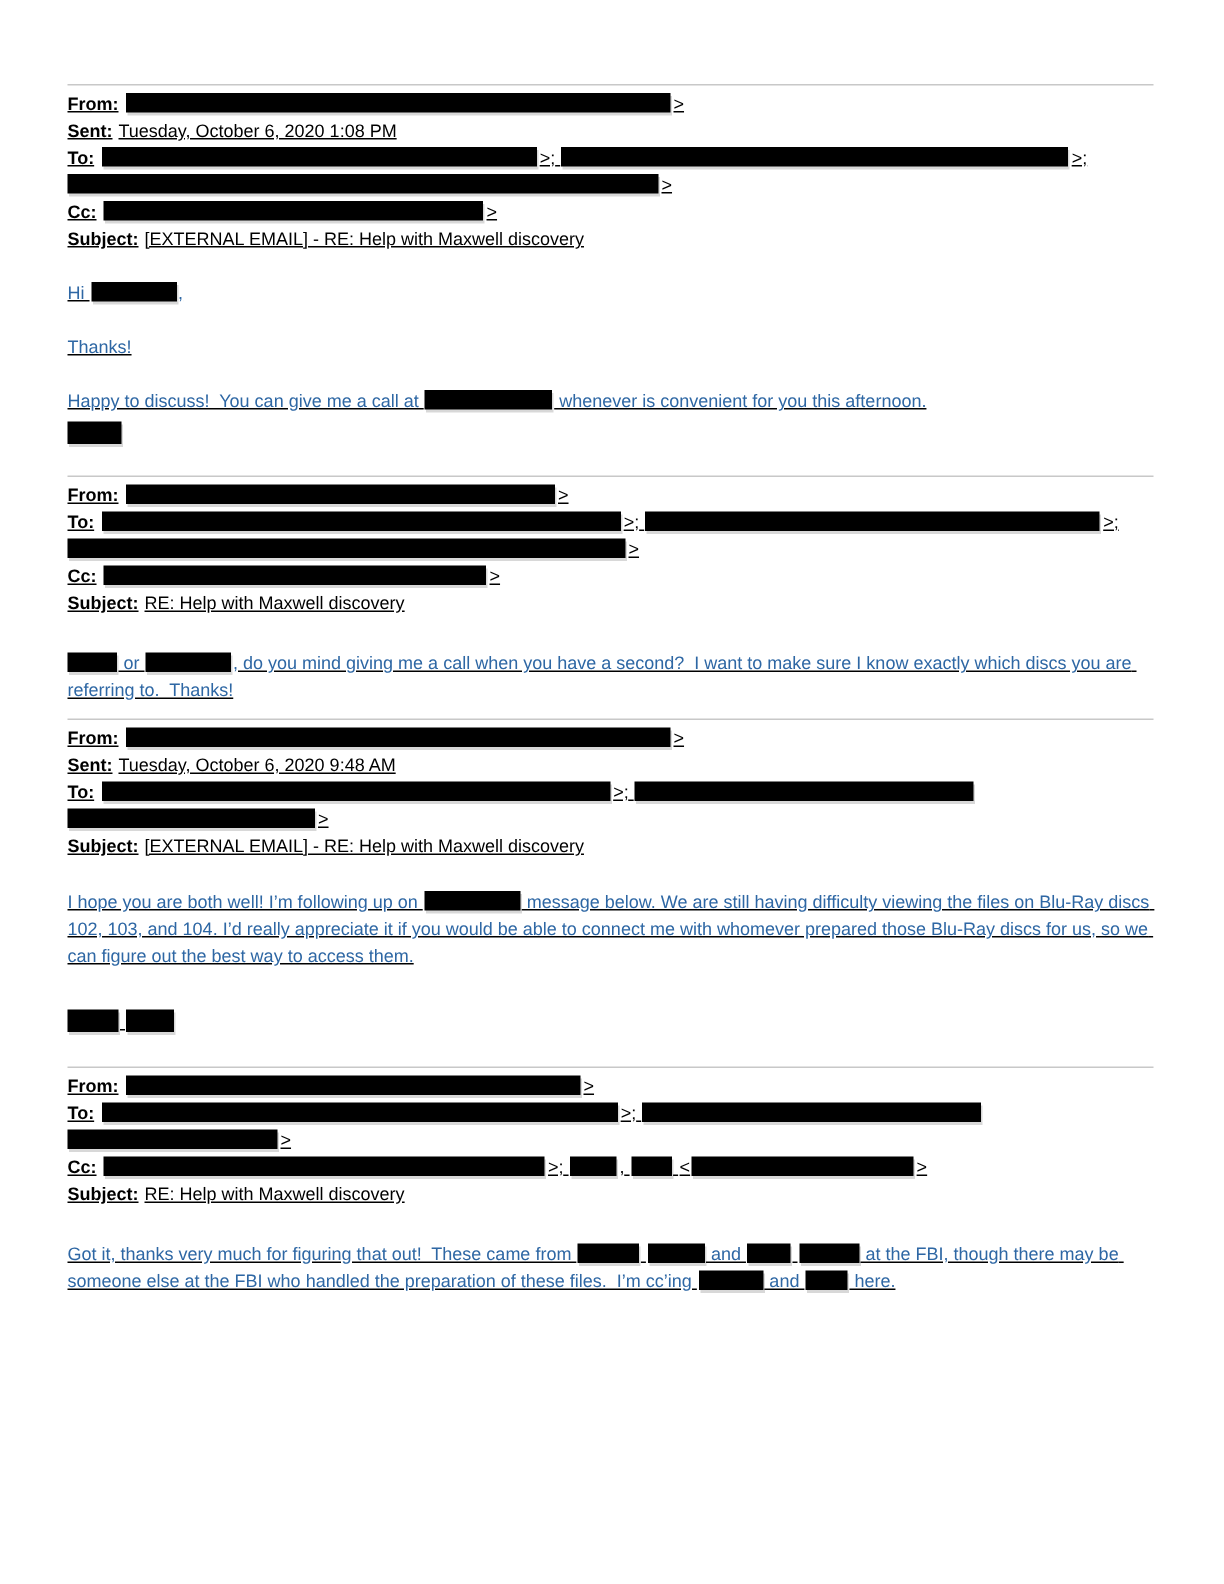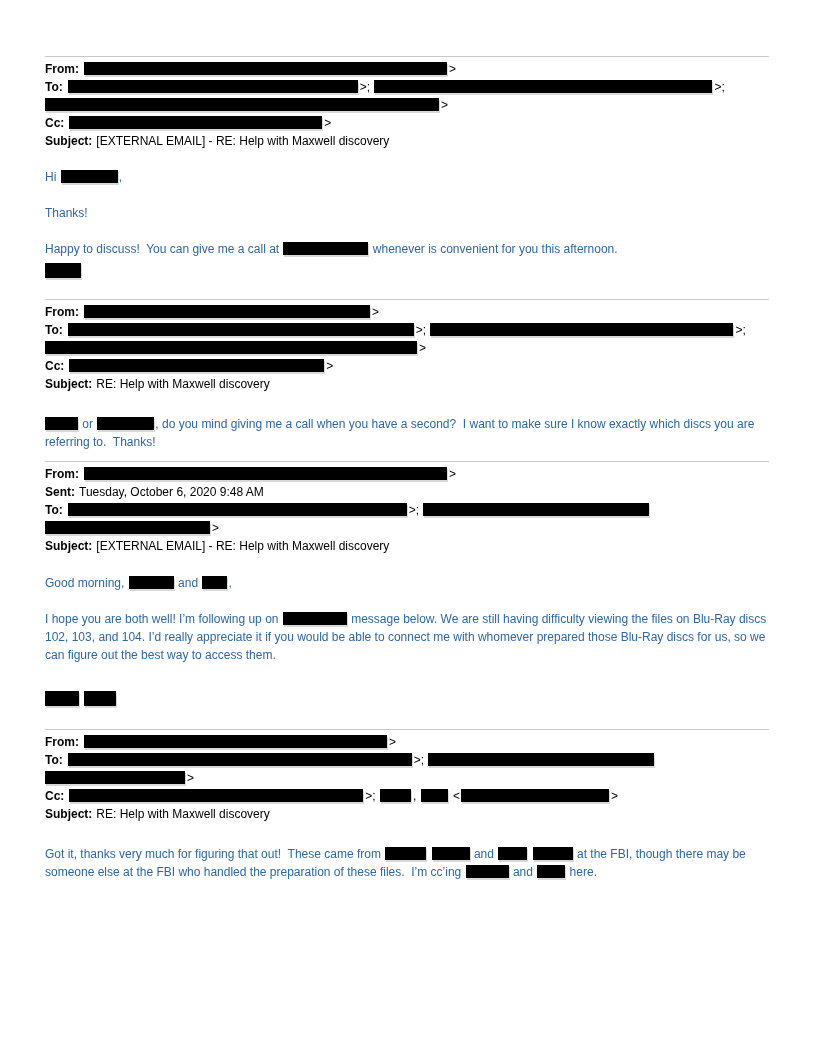--- a/index.html
+++ b/index.html
@@ -2,21 +2,21 @@
 <html><head>
 <meta charset="utf-8">
 <style>
   * { margin:0; padding:0; box-sizing:border-box; }
   html, body { background:#ffffff; }
   body {
     width:816px; height:1056px; overflow:hidden;
     font-family:"Liberation Sans", sans-serif;
     font-size:12px; color:#000;
   }
-  .page { padding:56px 47px 0 45px; }
+  .page { padding:56px 47px 0 45px;text-decoration:underline; }
   .rule { border:none; border-top:1px solid #c8c8c8; height:0; }
   .hdr { margin-top:3px; line-height:18px; }
   .hrow { white-space:nowrap; }
   .lbl { font-weight:bold; margin-right:4px; }
   .val { }
   .tok { margin-left:1px; }
   .bar {
     display:inline-block; height:13px; background:#000;
     vertical-align:-2px; margin:0 1px;
     box-shadow:1px 2px 0 rgba(115,115,115,0.28);
@@ -31,20 +31,21 @@
 </style>
 </head>
 <body>
 
 <div class="page">
 
   <section class="email">
     <hr class="rule">
     <div class="hdr">
       <div class="hrow"><span class="lbl">From:</span><span class="bar" style="width:363px"></span><span class="tok">&gt;</span></div>
+      <div class="hrow"><span class="lbl">Sent:</span><span class="val">Tuesday, October 6, 2020 1:08 PM</span></div>
       <div class="hrow"><span class="lbl">To:</span><span class="bar" style="width:290px"></span><span class="tok">&gt;;</span> <span class="bar" style="width:338px"></span><span class="tok">&gt;;</span></div>
       <div class="hrow"><span class="bar" style="width:394px;margin-left:0"></span><span class="tok">&gt;</span></div>
       <div class="hrow"><span class="lbl">Cc:</span><span class="bar" style="width:253px"></span><span class="tok">&gt;</span></div>
       <div class="hrow"><span class="lbl">Subject:</span><span class="val">[EXTERNAL EMAIL] - RE: Help with Maxwell discovery</span></div>
     </div>
     <div class="bodytext">
       <p class="bline"><span>Hi </span><span class="bar inline" style="width:57px"></span><span>,</span></p>
       <p class="bline sp"><span>Thanks!</span></p>
       <p class="bline sp"><span>Happy to discuss!  You can give me a call at </span><span class="bar inline" style="width:85px"></span><span> whenever is convenient for you this afternoon.</span></p>
       <p class="sigline"><span class="bar sig" style="width:36px;margin-left:0"></span></p>
@@ -68,21 +69,20 @@
   <section class="email">
     <hr class="rule">
     <div class="hdr">
       <div class="hrow"><span class="lbl">From:</span><span class="bar" style="width:363px"></span><span class="tok">&gt;</span></div>
       <div class="hrow"><span class="lbl">Sent:</span><span class="val">Tuesday, October 6, 2020 9:48 AM</span></div>
       <div class="hrow"><span class="lbl">To:</span><span class="bar" style="width:339px"></span><span class="tok">&gt;;</span> <span class="bar" style="width:226px"></span></div>
       <div class="hrow"><span class="bar" style="width:165px;margin-left:0"></span><span class="tok">&gt;</span></div>
       <div class="hrow"><span class="lbl">Subject:</span><span class="val">[EXTERNAL EMAIL] - RE: Help with Maxwell discovery</span></div>
     </div>
     <div class="bodytext" style="margin-top:19px;margin-bottom:21px">
-      <p class="bline"><span>Good morning, </span><span class="bar inline" style="width:45px"></span><span> and </span><span class="bar inline" style="width:25px"></span><span>,</span></p>
       <p class="bline sp"><span>I hope you are both well! I’m following up on </span><span class="bar inline" style="width:64px"></span><span> message below. We are still having difficulty viewing the files on Blu-Ray discs 102, 103, and 104. I’d really appreciate it if you would be able to connect me with whomever prepared those Blu-Ray discs for us, so we can figure out the best way to access them.</span></p>
       <p class="sigline2"><span class="bar sig" style="width:34px;margin-left:0"></span> <span class="bar sig" style="width:32px"></span></p>
     </div>
   </section>
 
   <section class="email">
     <hr class="rule">
     <div class="hdr">
       <div class="hrow"><span class="lbl">From:</span><span class="bar" style="width:303px"></span><span class="tok">&gt;</span></div>
       <div class="hrow"><span class="lbl">To:</span><span class="bar" style="width:344px"></span><span class="tok">&gt;;</span> <span class="bar" style="width:226px"></span></div>

